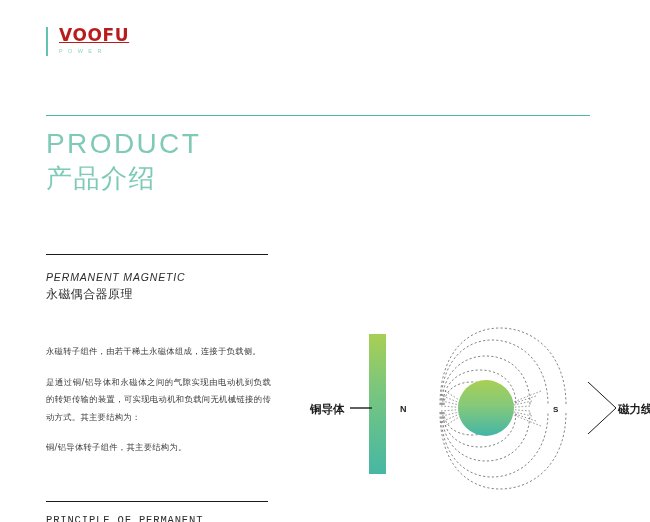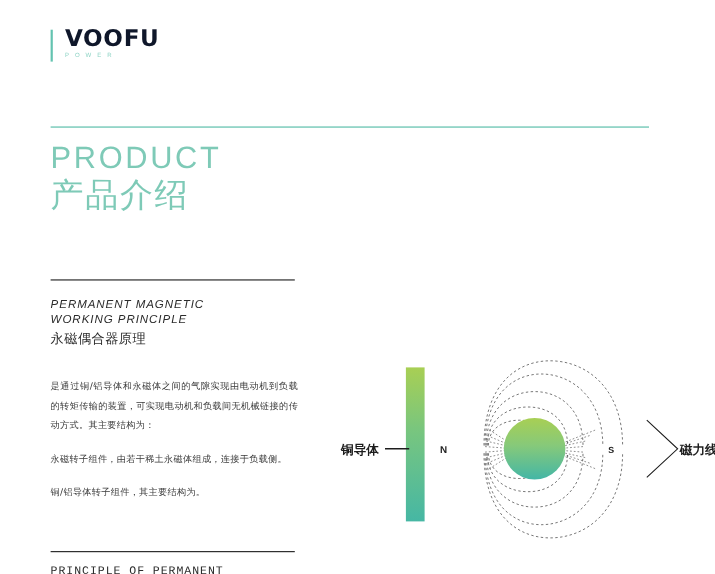--- a/index.html
+++ b/index.html
@@ -34,26 +34,27 @@
     background: #63c3b0;
     margin-right: 11px;
     height: 29px;
   }
   .logo-text-wrap {
     display: flex;
     flex-direction: column;
     justify-content: flex-start;
   }
   .logo-word {
-    font-size: 21px;
+    font-size: 17px;
     letter-spacing: 0.6px;
-    color: #0f172a;
+    color: #b91c1c;
     font-weight: 700;
     line-height: 17px;
     font-family: "DejaVu Sans", sans-serif;
+    text-decoration: underline;
   }
   .logo-sub {
     font-size: 5.5px;
     letter-spacing: 5.4px;
     color: #8dd3c4;
     margin-top: 4px;
     line-height: 7px;
     font-family: "Liberation Sans", sans-serif;
   }
 
@@ -92,21 +93,21 @@
   .title-en {
     font-size: 28px;
     letter-spacing: 2.4px;
     color: #7ecab7;
     line-height: 31px;
     font-weight: 300;
     font-family: "Liberation Sans", sans-serif;
     white-space: nowrap;
   }
   .title-cn {
-    font-size: 30px;
+    font-size: 26px;
     letter-spacing: 1.5px;
     color: #7ecab7;
     line-height: 34px;
     margin-top: 2px;
     font-family: "DejaVu Sans", sans-serif;
   }
 
   
   .section-head {
     position: absolute;
@@ -190,27 +191,26 @@
 
 <div class="title-block">
   <div class="title-en">PRODUCT</div>
   <div class="title-cn">产品介绍</div>
 </div>
 
 <div class="rule-dark-1"></div>
 
 <div class="section-head">
   <div class="sec-en">PERMANENT MAGNETIC</div>
-  <div class="sec-en">WORKING PRINCIPLE</div>
   <div class="sec-cn">永磁偶合器原理</div>
 </div>
 
 <div class="body-col">
+  <p class="para">永磁转子组件，由若干稀土永磁体组成，连接于负载侧。</p>
   <p class="para">是通过铜/铝导体和永磁体之间的气隙实现由电动机到负载的转矩传输的装置，可实现电动机和负载间无机械链接的传动方式。其主要结构为：</p>
-  <p class="para">永磁转子组件，由若干稀土永磁体组成，连接于负载侧。</p>
   <p class="para">铜/铝导体转子组件，其主要结构为。</p>
 </div>
 
 <div class="diagram">
   <svg width="350" height="185" viewBox="0 0 350 185" xmlns="http://www.w3.org/2000/svg">
     <defs>
       <linearGradient id="barGrad" x1="0" y1="0" x2="0" y2="1">
         <stop offset="0%" stop-color="#a8cf54"></stop>
         <stop offset="40%" stop-color="#79c67e"></stop>
         <stop offset="100%" stop-color="#46b7a4"></stop>

